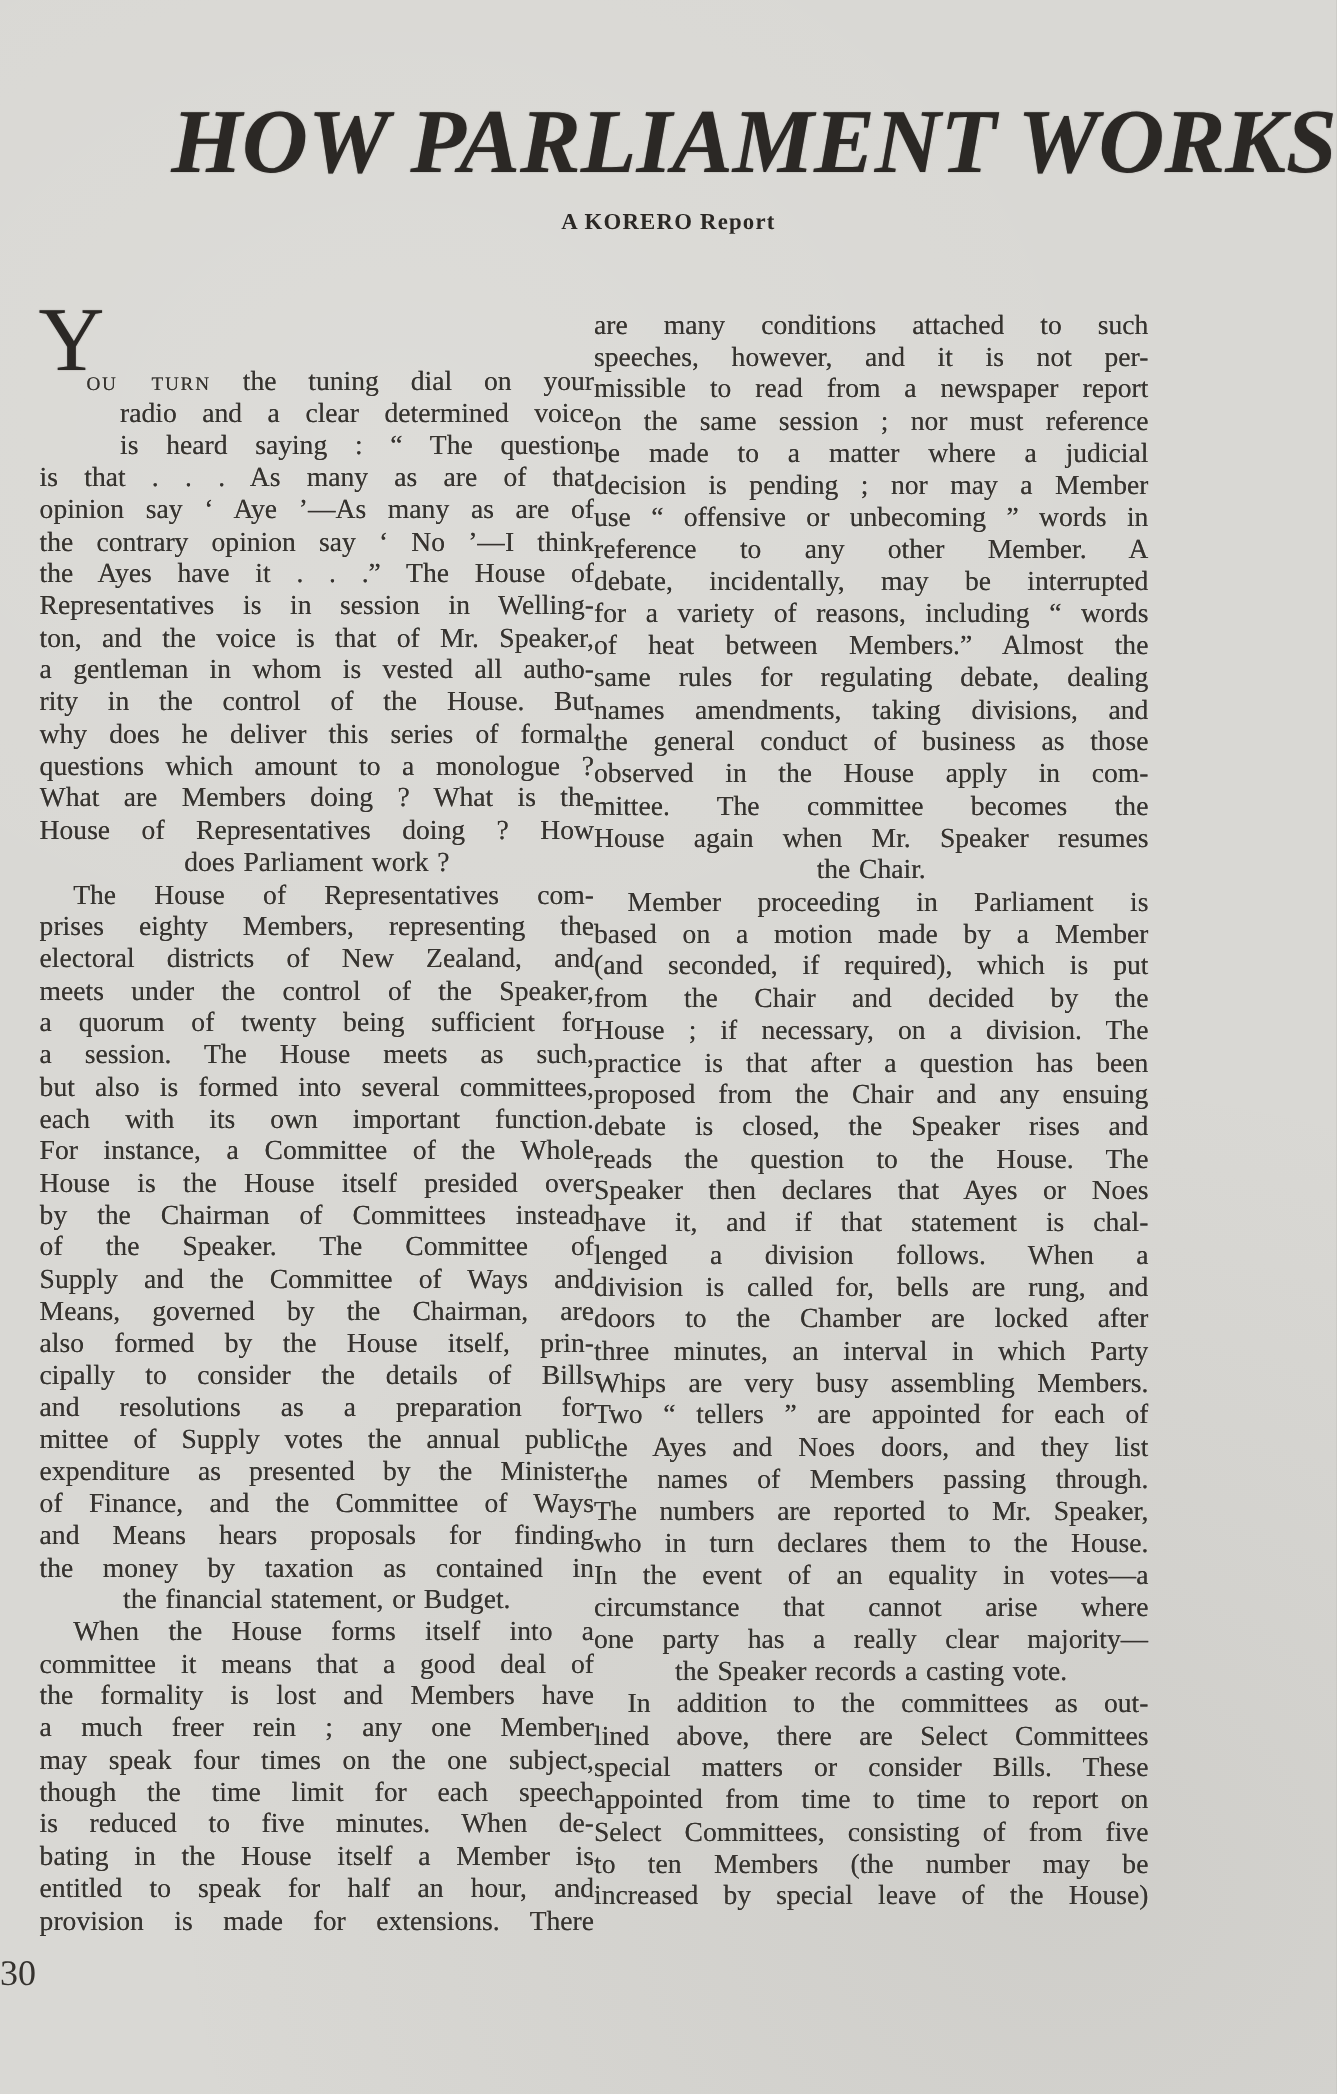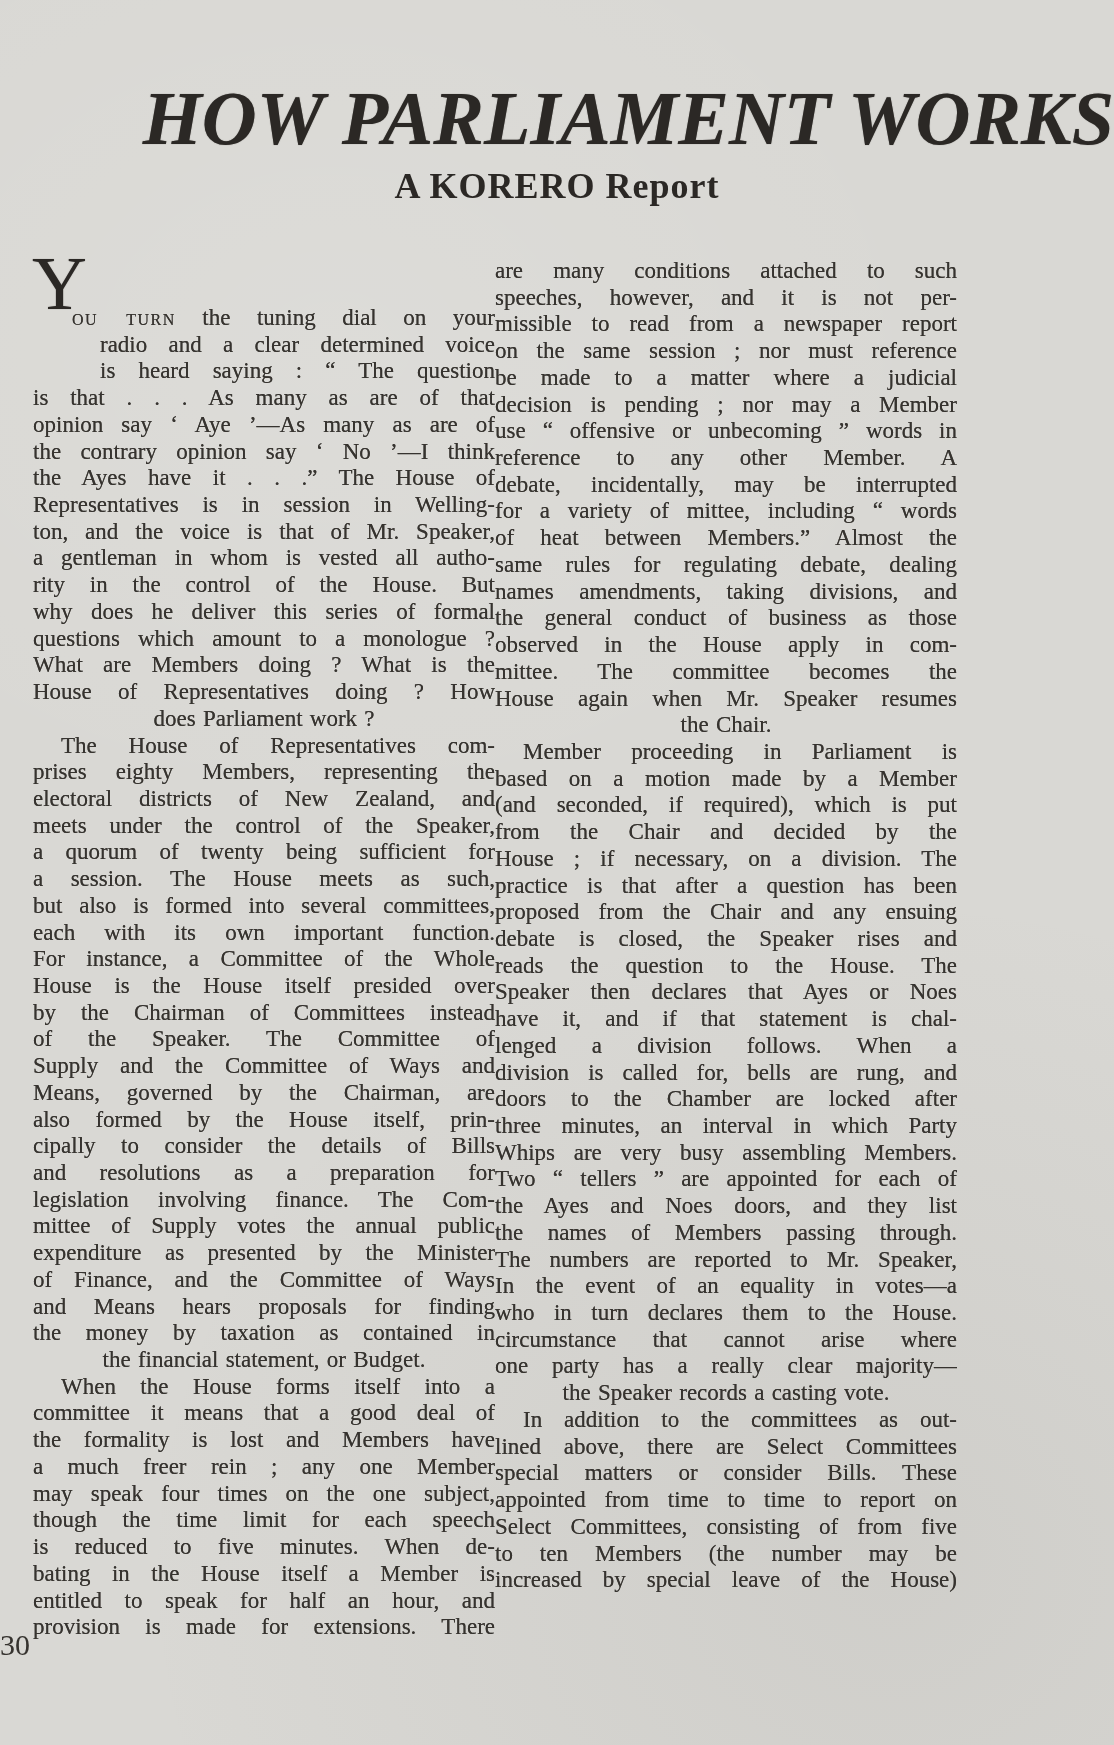--- a/index.html
+++ b/index.html
@@ -26,21 +26,21 @@
     font-size:76px;line-height:80px;
     font-weight:700;font-style:italic;
     letter-spacing:0px;
     color:var(--title-ink);
     white-space:nowrap;
     text-shadow:0 0 1px rgba(43,40,37,0.55);
   }
   .subtitle{
     position:absolute;top:170px;left:0;width:100%;
     text-align:center;
-    font-size:36px;line-height:32px;
+    font-size:19px;line-height:32px;
     font-weight:700;
     letter-spacing:1px;
     color:var(--title-ink);
   }
   .columns{
     position:absolute;top:258px;left:33px;
     width:996px;
     display:flex;
   }
   .col{
@@ -116,21 +116,20 @@
         <div class="line">each with its own important function.</div>
         <div class="line">For instance, a Committee of the Whole</div>
         <div class="line">House is the House itself presided over</div>
         <div class="line">by the Chairman of Committees instead</div>
         <div class="line">of the Speaker. The Committee of</div>
         <div class="line">Supply and the Committee of Ways and</div>
         <div class="line">Means, governed by the Chairman, are</div>
         <div class="line">also formed by the House itself, prin-</div>
         <div class="line">cipally to consider the details of Bills</div>
         <div class="line">and resolutions as a preparation for</div>
-        <div class="line">legislation involving finance. The Com-</div>
         <div class="line">mittee of Supply votes the annual public</div>
         <div class="line">expenditure as presented by the Minister</div>
         <div class="line">of Finance, and the Committee of Ways</div>
         <div class="line">and Means hears proposals for finding</div>
         <div class="line">the money by taxation as contained in</div>
         <div class="line end">the financial statement, or Budget.</div>
         <div class="line ind">When the House forms itself into a</div>
         <div class="line">committee it means that a good deal of</div>
         <div class="line">the formality is lost and Members have</div>
         <div class="line">a much freer rein ; any one Member</div>
@@ -144,21 +143,21 @@
     <div class="col right" id="col-right">
         <div class="line">are many conditions attached to such</div>
         <div class="line">speeches, however, and it is not per-</div>
         <div class="line">missible to read from a newspaper report</div>
         <div class="line">on the same session ; nor must reference</div>
         <div class="line">be made to a matter where a judicial</div>
         <div class="line">decision is pending ; nor may a Member</div>
         <div class="line">use “ offensive or unbecoming ” words in</div>
         <div class="line">reference to any other Member. A</div>
         <div class="line">debate, incidentally, may be interrupted</div>
-        <div class="line">for a variety of mittee, including “ words</div>
+        <div class="line">for a variety of reasons, including “ words</div>
         <div class="line">of heat between Members.” Almost the</div>
         <div class="line">same rules for regulating debate, dealing</div>
         <div class="line">names amendments, taking divisions, and</div>
         <div class="line">the general conduct of business as those</div>
         <div class="line">observed in the House apply in com-</div>
         <div class="line">mittee. The committee becomes the</div>
         <div class="line">House again when Mr. Speaker resumes</div>
         <div class="line end">the Chair.</div>
         <div class="line ind">Member proceeding in Parliament is</div>
         <div class="line">based on a motion made by a Member</div>
@@ -173,22 +172,22 @@
         <div class="line">have it, and if that statement is chal-</div>
         <div class="line">lenged a division follows. When a</div>
         <div class="line">division is called for, bells are rung, and</div>
         <div class="line">doors to the Chamber are locked after</div>
         <div class="line">three minutes, an interval in which Party</div>
         <div class="line">Whips are very busy assembling Members.</div>
         <div class="line">Two “ tellers ” are appointed for each of</div>
         <div class="line">the Ayes and Noes doors, and they list</div>
         <div class="line">the names of Members passing through.</div>
         <div class="line">The numbers are reported to Mr. Speaker,</div>
+        <div class="line">who in turn declares them to the House.</div>
         <div class="line">In the event of an equality in votes—a</div>
-        <div class="line">who in turn declares them to the House.</div>
         <div class="line">circumstance that cannot arise where</div>
         <div class="line">one party has a really clear majority—</div>
         <div class="line end">the Speaker records a casting vote.</div>
         <div class="line ind">In addition to the committees as out-</div>
         <div class="line">lined above, there are Select Committees</div>
         <div class="line">special matters or consider Bills. These</div>
         <div class="line">appointed from time to time to report on</div>
         <div class="line">Select Committees, consisting of from five</div>
         <div class="line">to ten Members (the number may be</div>
         <div class="line">increased by special leave of the House)</div>

